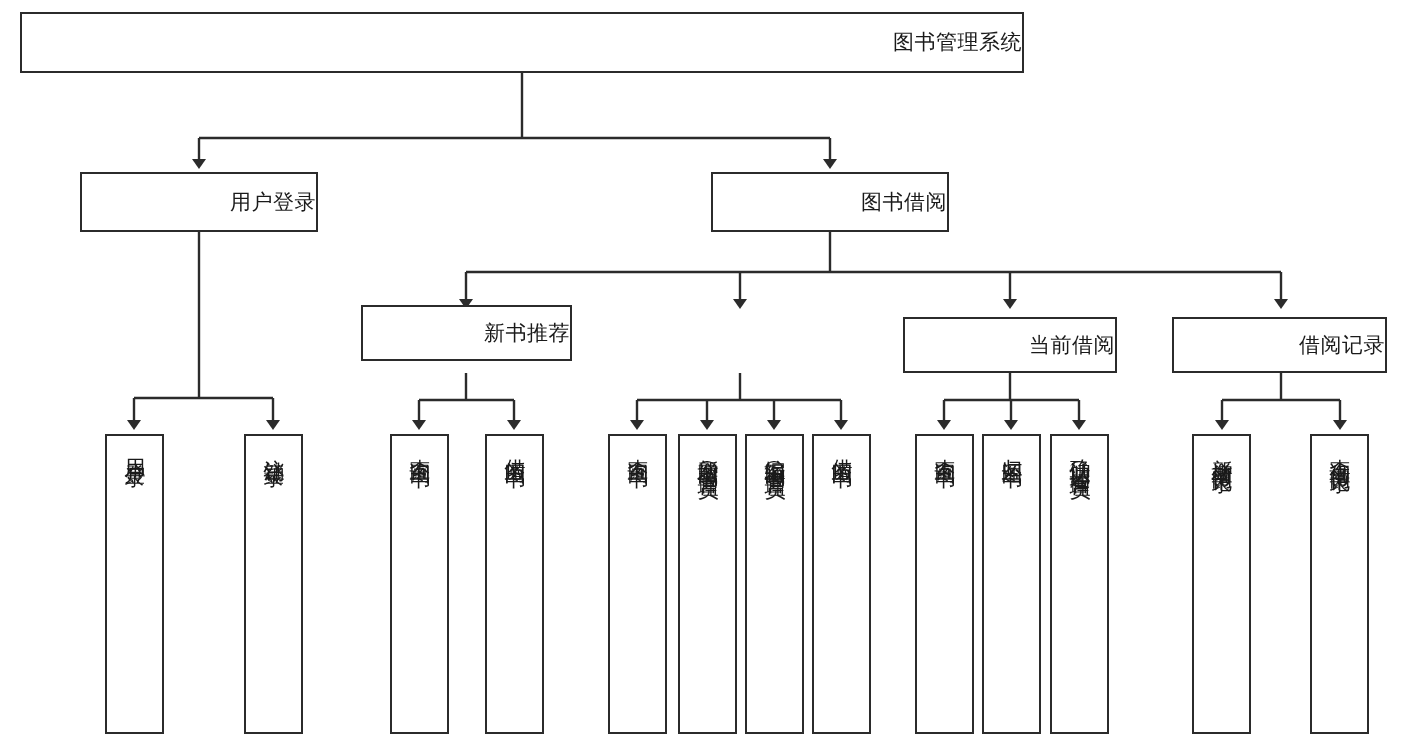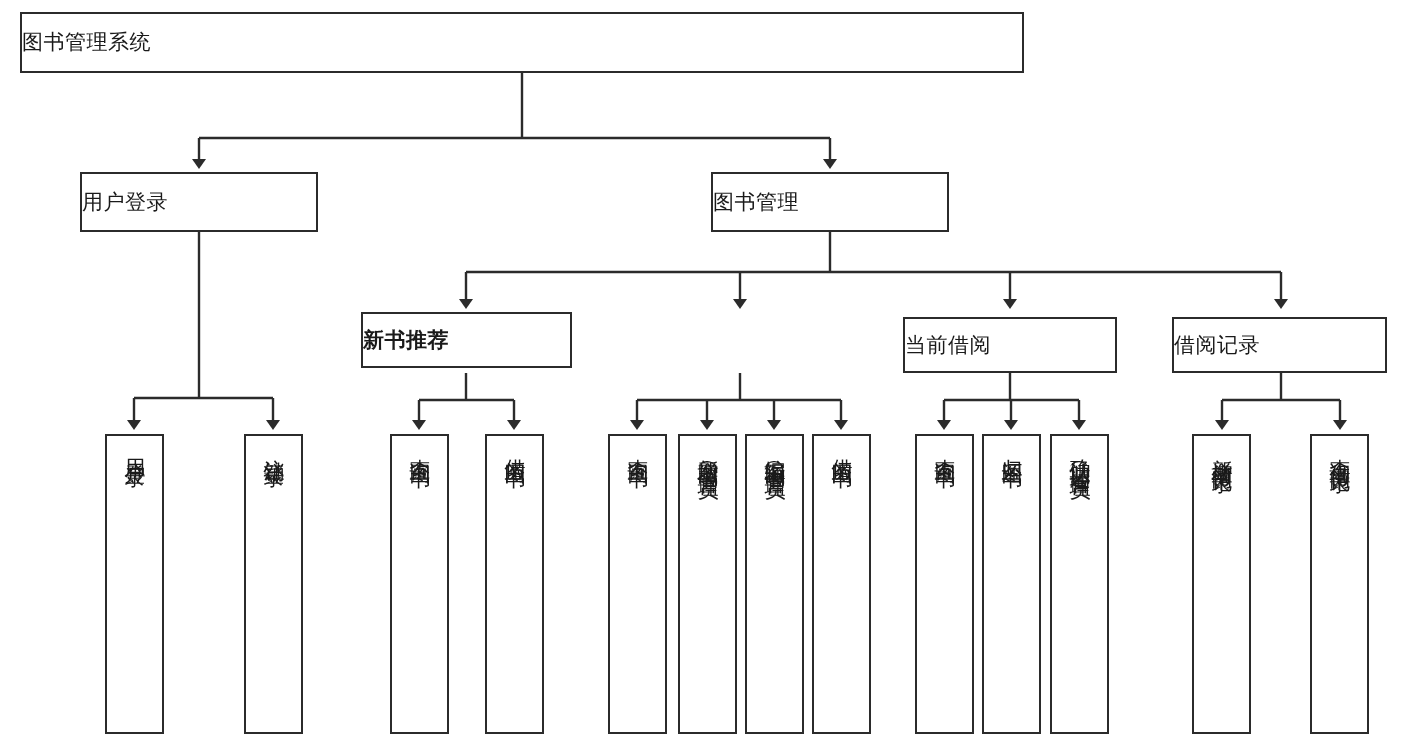--- a/index.html
+++ b/index.html
@@ -23,21 +23,21 @@
     height: 747px;
     pointer-events: none;
   }
   .node {
     position: absolute;
     box-sizing: border-box;
     border: 2px solid #2b2b2b;
     background: #ffffff;
     display: flex;
     align-items: center;
-    justify-content: flex-start;
+    justify-content: flex-end;
     color: #1a1a1a;
   }
   .node .lbl {
     display: block;
     text-align: center;
     line-height: 1.15;
     color: #1a1a1a;
   }
   
   .horiz .lbl {
@@ -125,24 +125,24 @@
   </svg>
 
   <div class="node horiz" style="left:20px; top:12px; width:1004px; height:61px;">
     <span class="lbl">图书管理系统</span>
   </div>
 
   <div class="node horiz" style="left:80px; top:172px; width:238px; height:60px;">
     <span class="lbl">用户登录</span>
   </div>
   <div class="node horiz" style="left:711px; top:172px; width:238px; height:60px;">
-    <span class="lbl">图书管理</span>
+    <span class="lbl">图书借阅</span>
   </div>
 
-  <div class="node horiz" style="left:361px; top:312px; width:211px; height:56px;font-weight:bold;">
+  <div class="node horiz" style="left:361px; top:305px; width:211px; height:56px;">
     <span class="lbl">新书推荐</span>
   </div>
   <div class="node horiz" style="left:903px; top:317px; width:214px; height:56px;">
     <span class="lbl">当前借阅</span>
   </div>
   <div class="node horiz" style="left:1172px; top:317px; width:215px; height:56px;">
     <span class="lbl">借阅记录</span>
   </div>
 
   <div class="node vert" style="left:105px; top:434px; width:59px; height:300px;">

